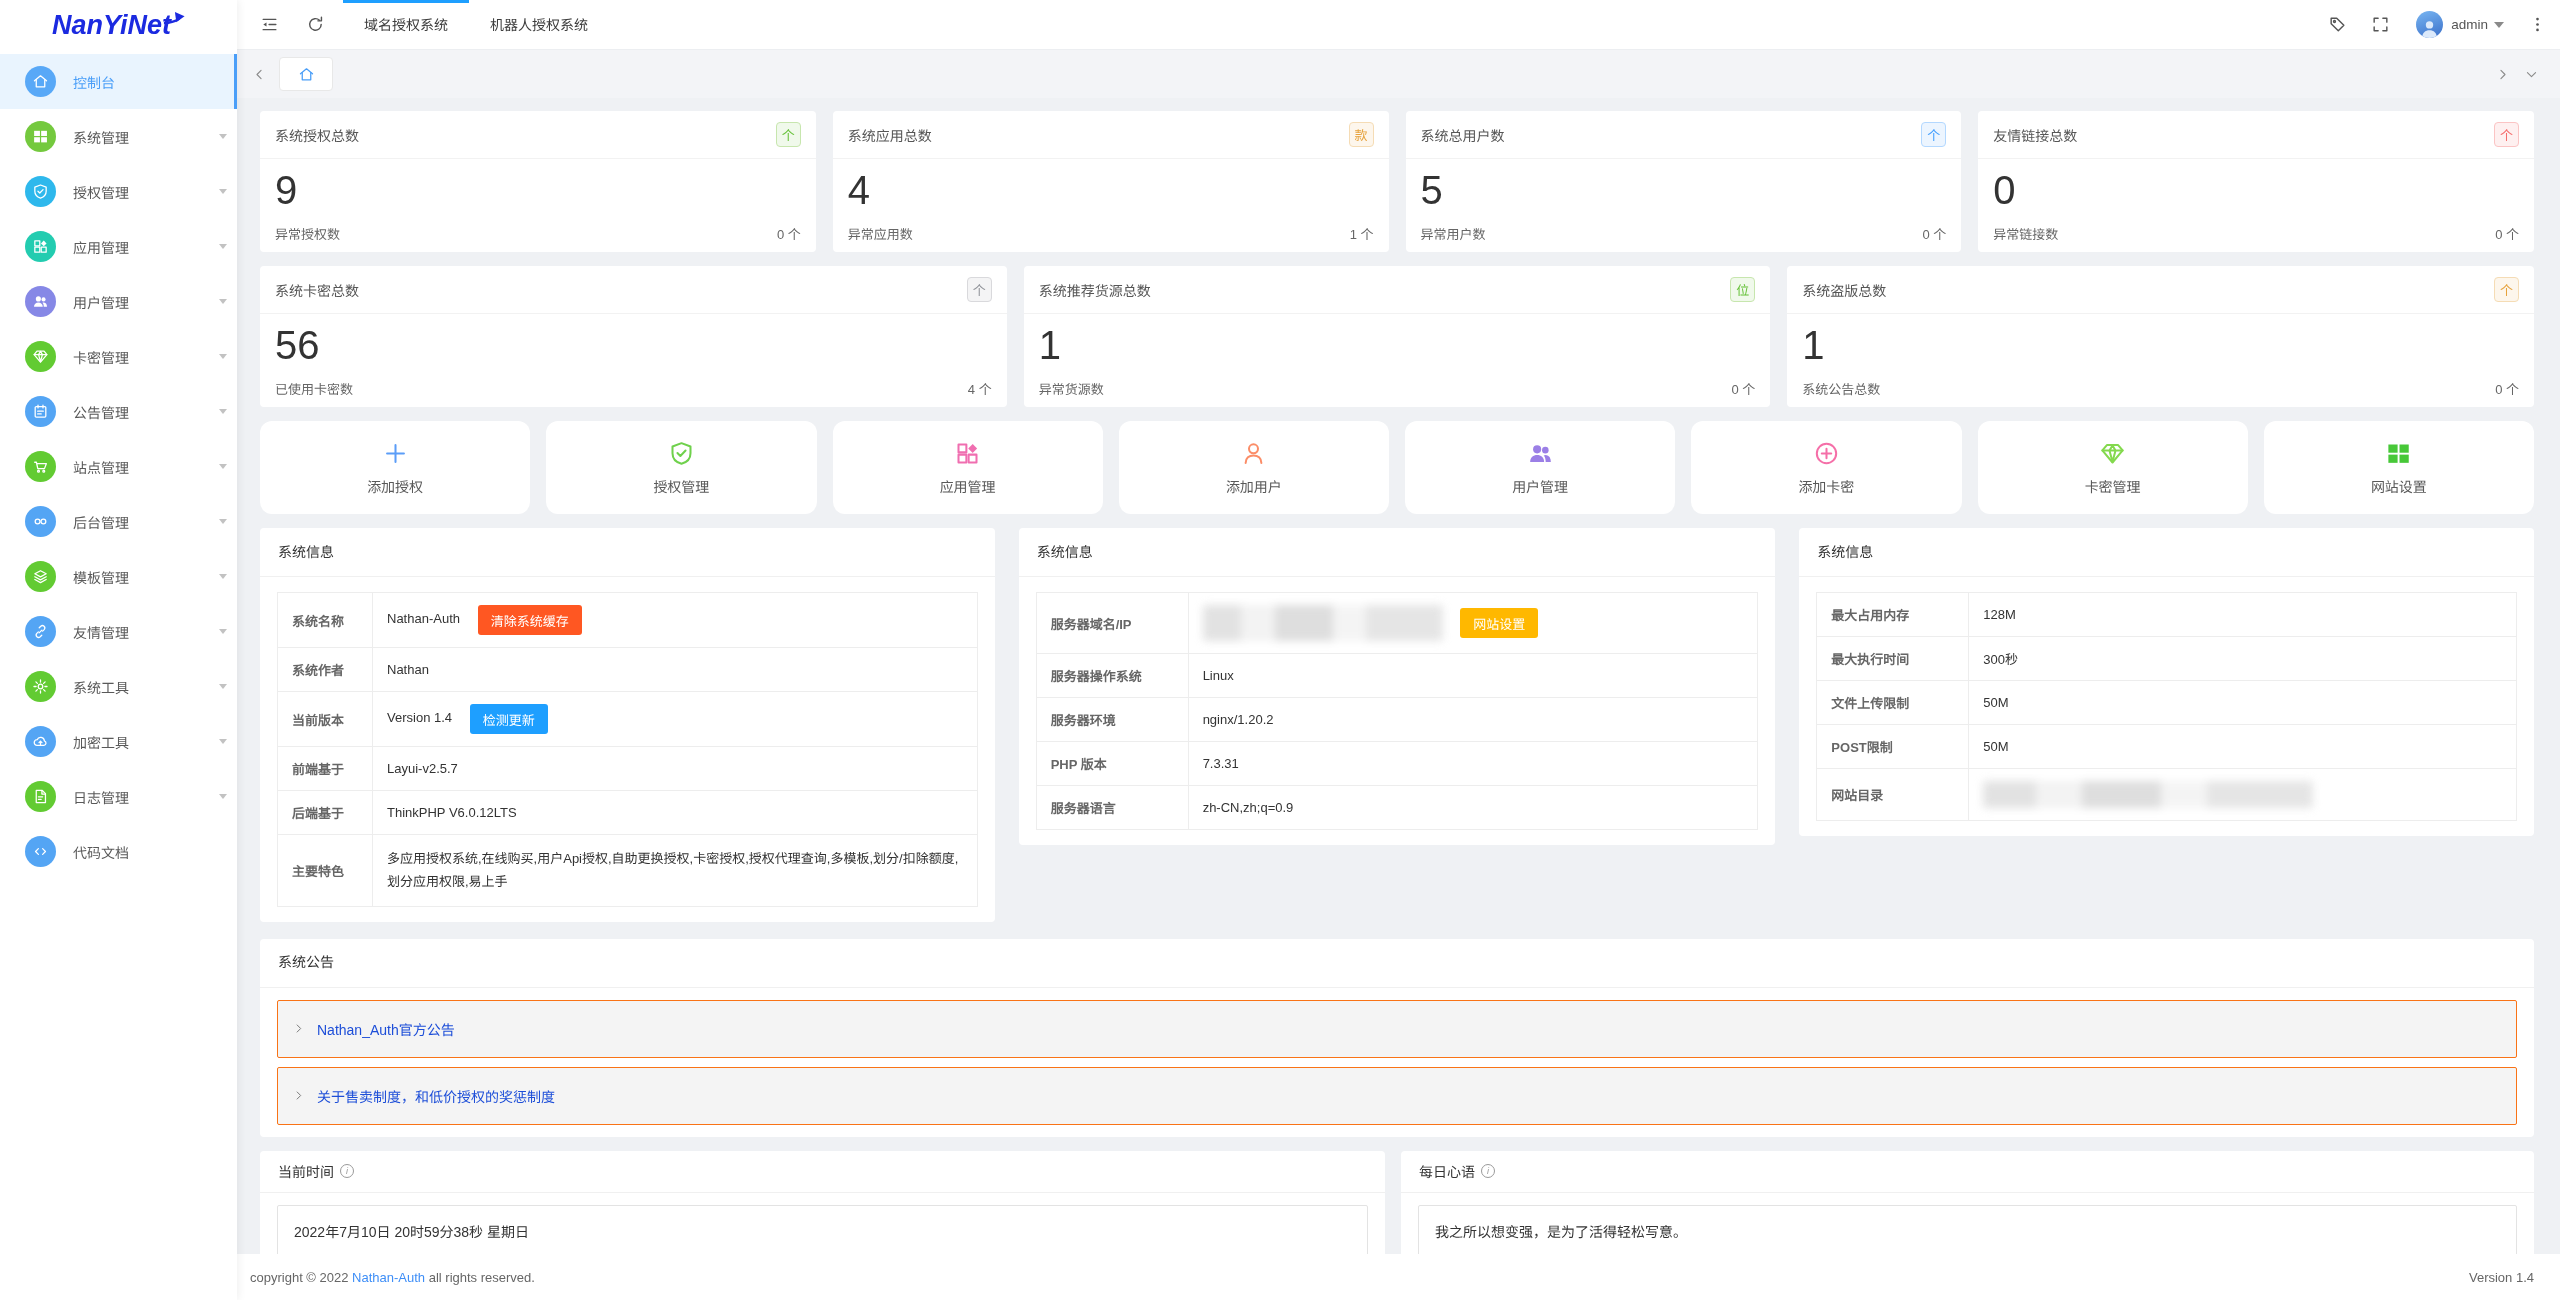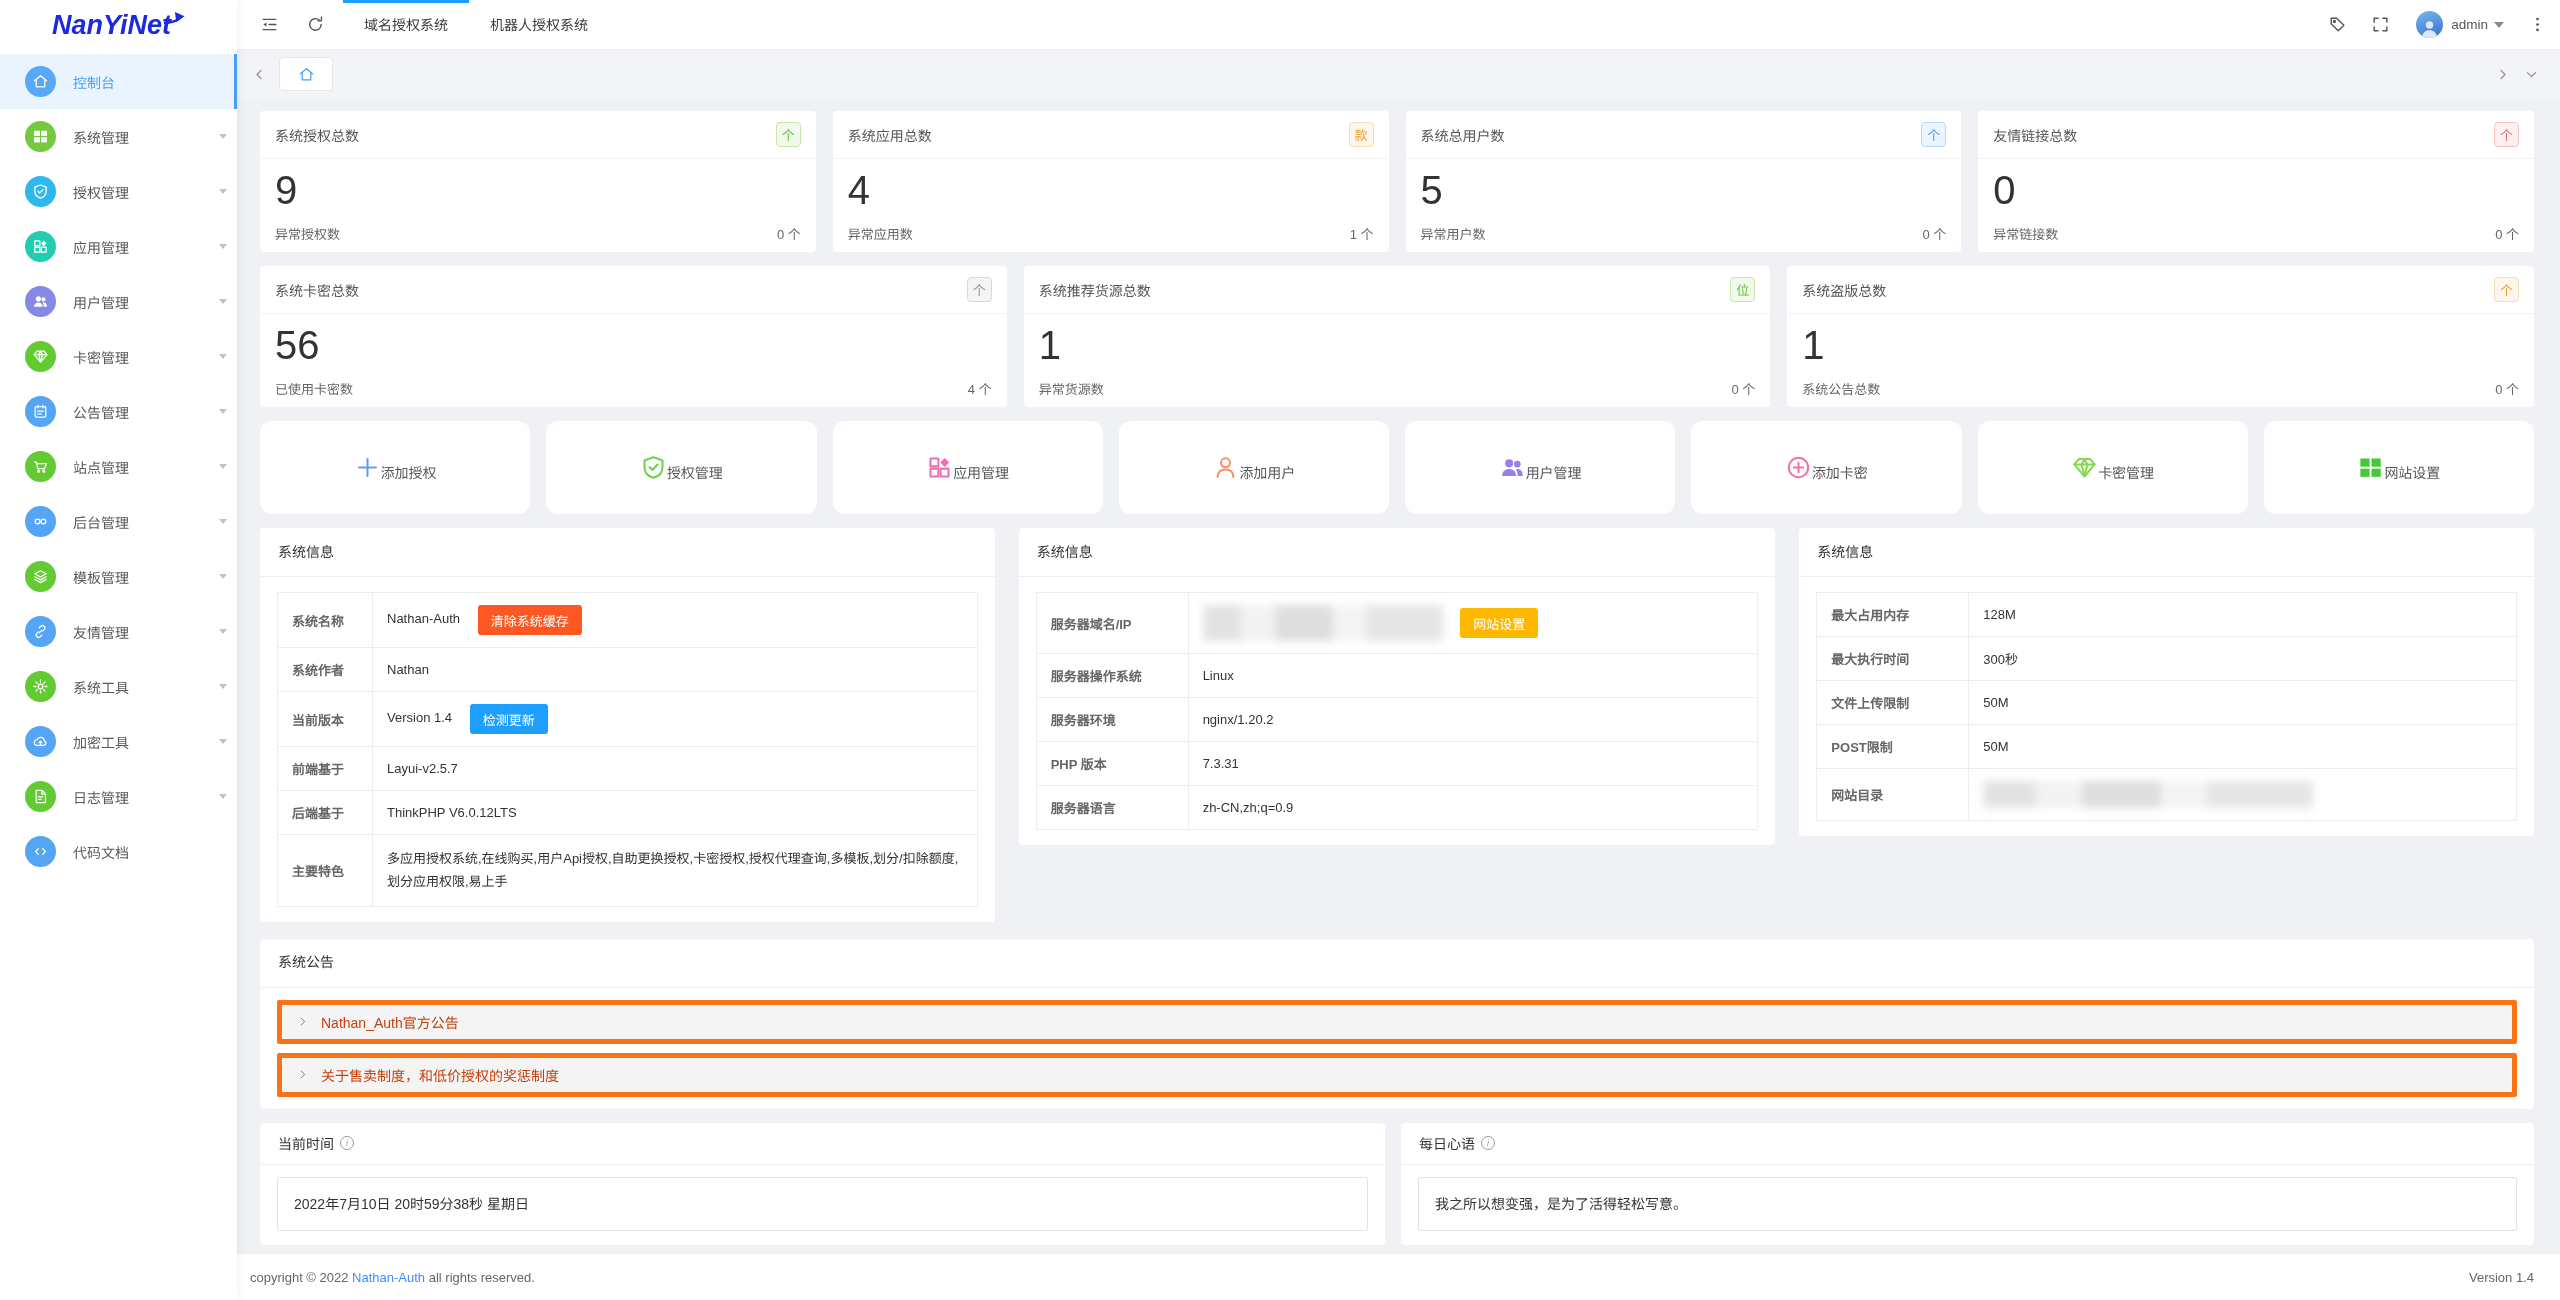--- a/index.html
+++ b/index.html
@@ -50,42 +50,42 @@
   .row2{grid-template-columns:repeat(3,1fr);}
   .stat-card{background:#fff;border-radius:4px;height:141px;}
   .sc-head{height:48px;display:flex;align-items:center;justify-content:space-between;padding:0 15px;border-bottom:1px solid #f2f2f2;}
   .sc-title{font-size:14px;color:#565656;}
   .sc-badge{width:25px;height:25px;border-radius:4px;border:1px solid;font-size:13px;display:flex;align-items:center;justify-content:center;}
   .sc-body{padding:9px 15px 0;}
   .sc-num{font-size:40px;color:#333;}
   .sc-foot{display:flex;justify-content:space-between;font-size:13px;color:#666;margin-top:11px;}
   
   .quick-row{display:grid;grid-template-columns:repeat(8,1fr);gap:16px;margin-bottom:14px;}
-  .quick-card{background:#fff;border-radius:12px;height:93px;display:flex;flex-direction:row;align-items:center;justify-content:center;cursor:pointer;}
+  .quick-card{background:#fff;border-radius:12px;height:93px;display:flex;flex-direction:column;align-items:center;justify-content:center;cursor:pointer;}
   .qc-icon svg{width:27px;height:27px;}
   .qc-label{font-size:14px;color:#595959;margin-top:9px;}
   
   .panels{display:grid;grid-template-columns:1fr 1.03fr 1fr;gap:24px;align-items:start;margin-bottom:17px;}
   .panel{background:#fff;border-radius:4px;}
   .panel-head{height:49px;line-height:49px;padding:0 18px;font-size:14px;color:#333;border-bottom:1px solid #f0f0f0;display:flex;align-items:center;}
   .panel-body{padding:15px 17px;}
   table.info{width:100%;border-collapse:collapse;}
   table.info td{border:1px solid #ededed;padding:12px 14px;font-size:13px;}
   td.lbl{color:#666;background:#fff;font-weight:bold;}
   td.val{color:#333;}
   .mini-btn{border:none;color:#fff;font-size:13px;height:30px;padding:0 13px;border-radius:3px;margin-left:14px;cursor:pointer;vertical-align:middle;}
   .blur-strip{display:inline-block;vertical-align:middle;width:240px;height:36px;border-radius:3px;
     background:linear-gradient(90deg,#d9d9d9 0 16%,#efefef 16% 30%,#d3d3d3 30% 54%,#f1f1f1 54% 68%,#dddddd 68% 100%);
     filter:blur(4px);opacity:.75;}
   .blur-strip.wide{width:330px;height:27px;}
   .feature-text{line-height:1.8;}
   
   .notice{margin-bottom:14px;}
   .notice-body{padding:12px 17px;}
-  .notice-item{height:44px;display:flex;align-items:center;background:#f4f4f4;border:5px solid #f97316;border-radius:2px;padding:0 14px;font-size:14px;color:#c2410c;cursor:pointer;}
+  .notice-item{height:58px;display:flex;align-items:center;background:#f4f4f4;border:1px solid #f97316;border-radius:2px;padding:0 14px;font-size:14px;color:#1d4ed8;cursor:pointer;}
   .notice-item + .notice-item{margin-top:9px;}
   .notice-item .chev{color:#777;margin-right:12px;display:flex;}
   .notice-item .chev svg{width:13px;height:13px;}
   
   .bottom-row{display:grid;grid-template-columns:1fr 1.007fr;gap:16px;}
   .tq-head{height:42px;display:flex;align-items:center;padding:0 18px;border-bottom:1px solid #f0f0f0;font-size:14px;color:#333;}
   .info-circ{width:14px;height:14px;border:1px solid #9a9a9a;border-radius:50%;color:#9a9a9a;font-size:9px;display:flex;align-items:center;justify-content:center;margin-left:6px;font-style:italic;}
   .tq-body{padding:12px 17px 14px;}
   .tq-box{border:1px solid #e3e3e3;border-radius:2px;height:54px;line-height:52px;padding:0 16px;font-size:14px;color:#333;}
   

